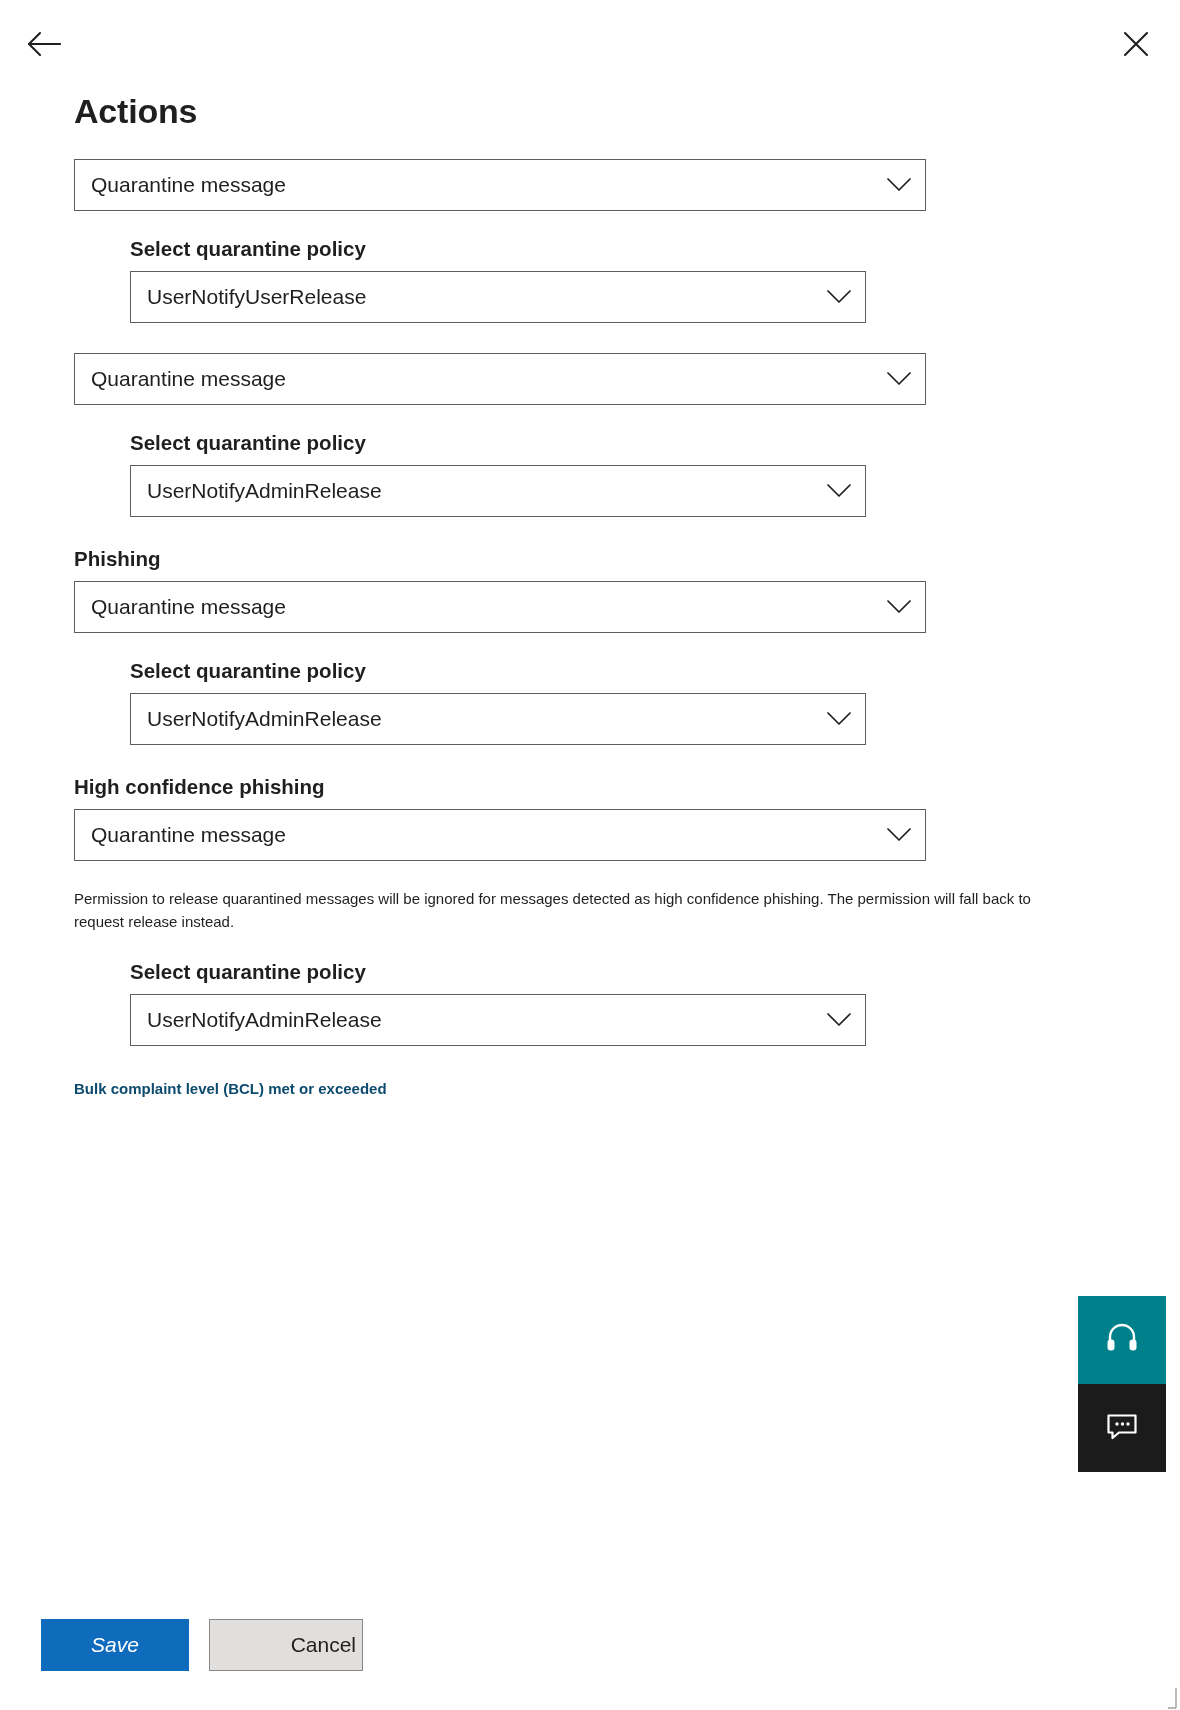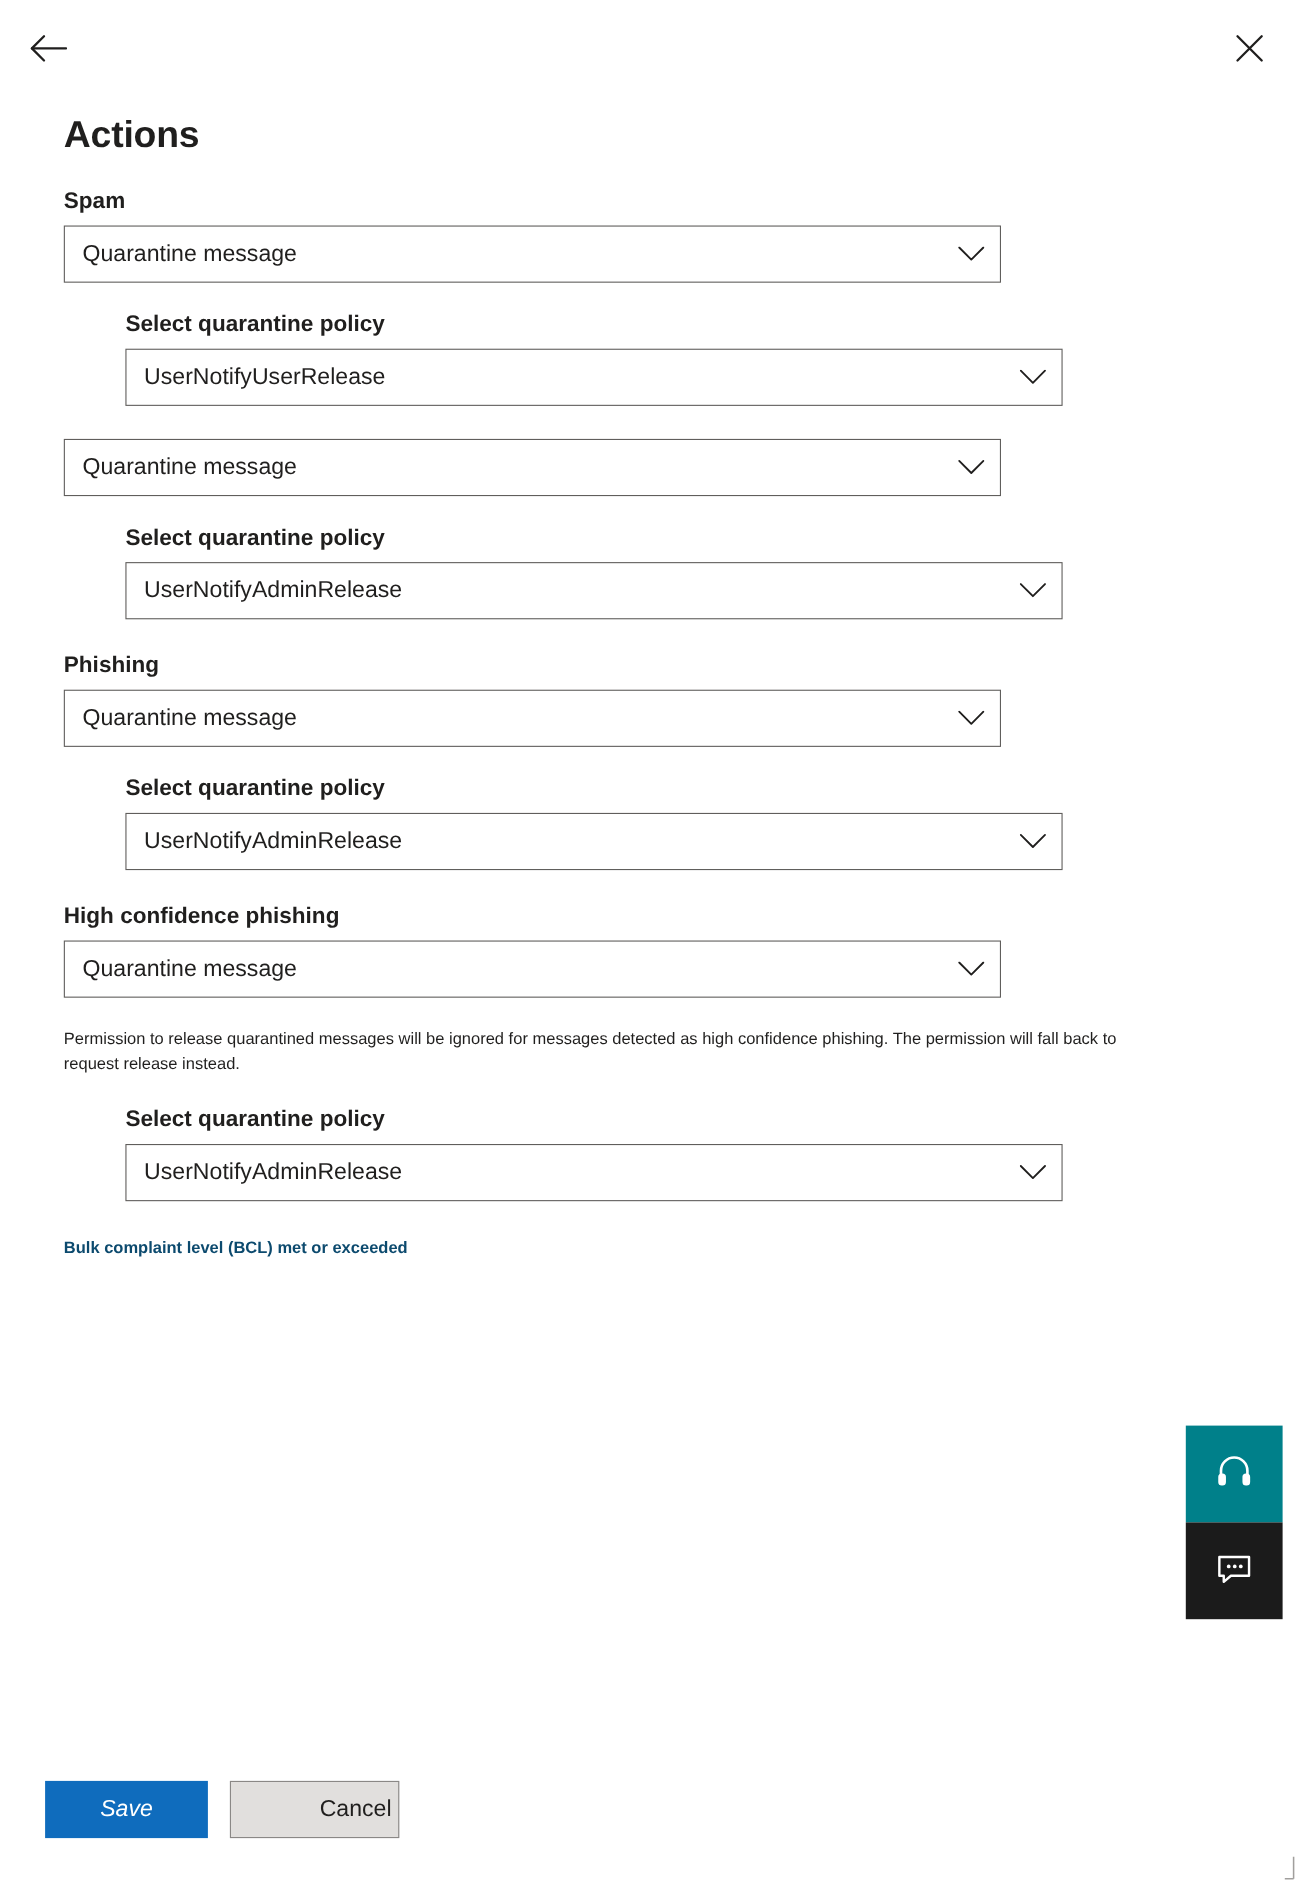--- a/index.html
+++ b/index.html
@@ -40,24 +40,25 @@
     display: flex; align-items: center; justify-content: center;
     cursor: pointer;
     background: transparent;
     border: none;
   }
   .back-btn svg, .close-btn svg { display: block; }
 
   
   .content {
     position: absolute;
-    top: 100px; left: 0;
+    top: 88px; left: 0;
     width: 1180px;
     height: 1512px;
     overflow: hidden;
+    padding-left: 16px;
   }
   .inner {
     padding: 0 60px 0 58px;
   }
 
   h1.section-title {
     font-size: 34px;
     font-weight: bold;
     margin: 4px 0 28px 0;
     letter-spacing: -0.2px;
@@ -97,21 +98,21 @@
     top: 50%;
     transform: translateY(-50%);
     display: flex;
     align-items: center;
   }
   .combo-wide { width: 852px; }
   .nested {
     margin-left: 56px;
     margin-top: 26px;
   }
-  .nested .combo { width: 852px; }
+  .nested .combo { width: 736px; }
 
   .group { margin-bottom: 30px; }
   .group-tight { }
 
   .note {
     font-size: 15px;
     line-height: 1.55;
     color: #201f1e;
     margin: 26px 0 6px 0;
     max-width: 980px;
@@ -208,21 +209,20 @@
       </span>
     </button>
   </div>
 
   <div class="content">
     <div class="inner">
 
       <h1 class="section-title">Actions</h1>
 
       <div class="group">
-        <div class="field-label">Spam</div>
         <div class="combo combo-wide">
           <span>Quarantine message</span>
           <span class="chev">
             <svg width="24" height="14" viewBox="0 0 24 14">
                 <path d="M1 1 L12 12 L23 1" fill="none" stroke="#201f1e" stroke-width="1.7" stroke-linecap="round" stroke-linejoin="round"></path>
               </svg>
           </span>
         </div>
         <div class="nested">
           <div class="sub-label">Select quarantine policy</div>

